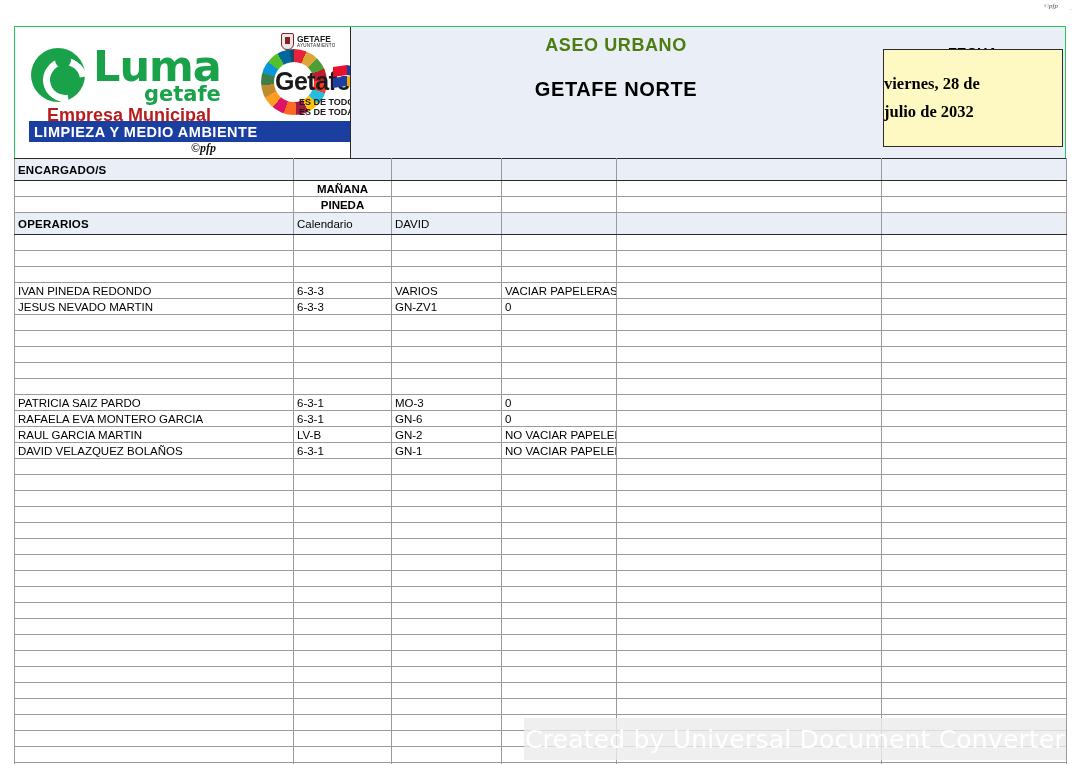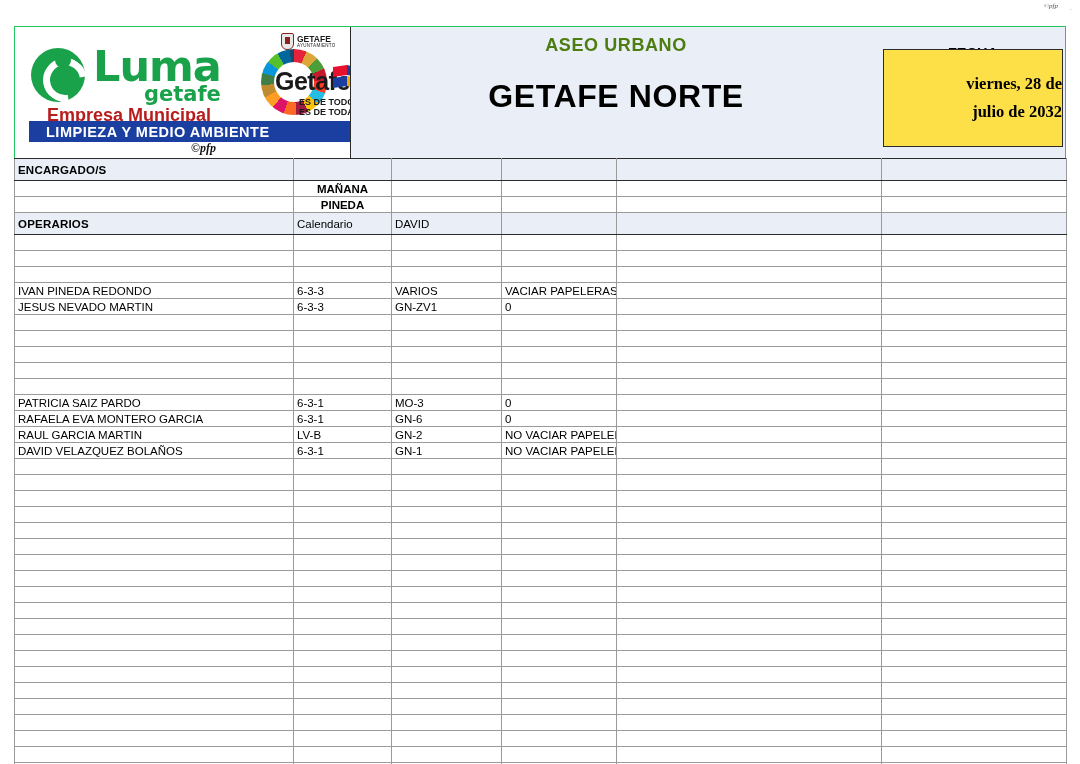--- a/index.html
+++ b/index.html
@@ -127,21 +127,21 @@
     top: 94px;
     width: 332px;
     height: 21px;
     background: #1b3fa0;
     color: #ffffff;
     font-size: 14.5px;
     font-weight: bold;
     letter-spacing: 0.5px;
     display: flex;
     align-items: center;
-    padding-left: 17px;
+    padding-left: 5px;
   }
   
   .getafe-wrap {
     position: absolute;
     left: 240px;
     top: 4px;
     width: 112px;
     height: 110px;
   }
   .getafe-top {
@@ -263,46 +263,46 @@
   }
   .title-small {
     margin-top: 8px;
     font-size: 18px;
     font-weight: bold;
     letter-spacing: 0.6px;
     color: #4d7c0f;
   }
   .title-big {
     margin-top: 22px;
-    font-size: 32px;
+    font-size: 20px;
     font-weight: bold;
     letter-spacing: 0.6px;
     color: #000;
   }
   .date-cell {
     width: 184px;
     position: relative;
   }
   .fecha-label {
     text-align: center;
     font-size: 14.5px;
     font-weight: bold;
     margin-top: 18px;
   }
   .date-box {
     position: absolute;
     left: 2px;
     top: 22px;
     width: 180px;
     height: 98px;
-    background: #fde047;
+    background: #fef9c3;
     border: 1px solid #2b2b2b;
     display: flex;
     flex-direction: column;
-    align-items: flex-end;
+    align-items: flex-start;
     justify-content: center;
     font-size: 16.5px;
     font-weight: bold;
     font-family: "Liberation Serif", serif;
     line-height: 1.7;
     text-align: center;
   }
 
   
   table.sheet {
@@ -742,13 +742,14 @@
           <td></td>
           <td></td>
           <td></td>
           <td></td>
           <td></td>
         </tr>
 
     </tbody>
   </table>
 
+  <div class="watermark">Created by Universal Document Converter</div>
 </div>
 
 </body></html>

